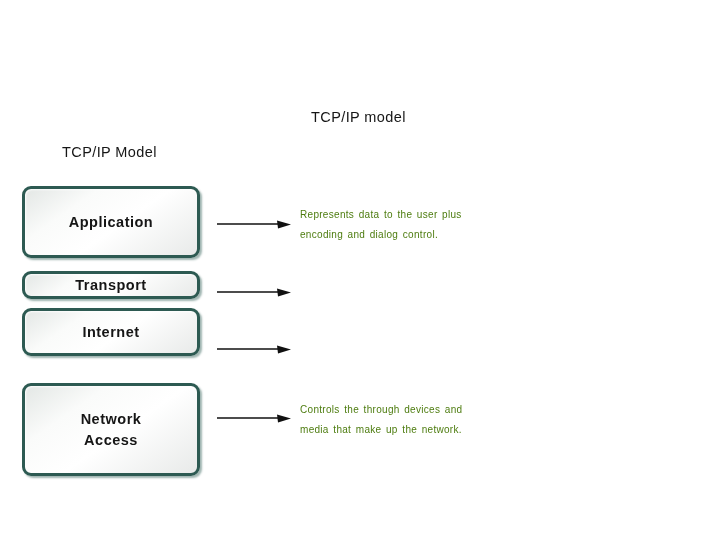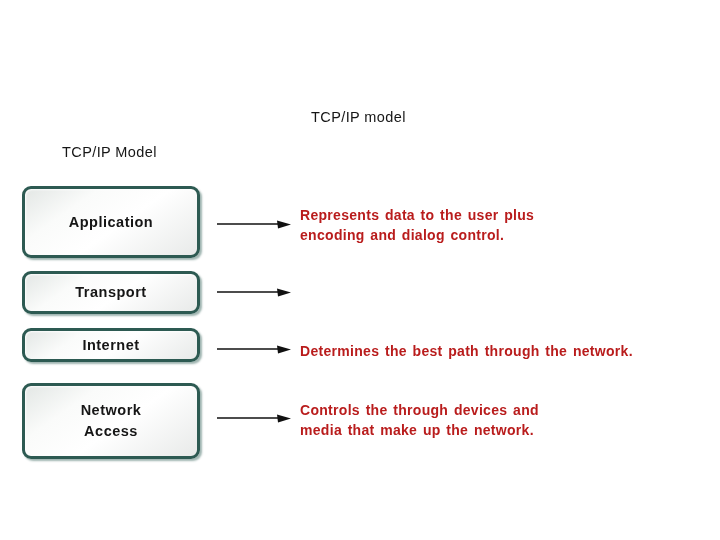--- a/index.html
+++ b/index.html
@@ -38,23 +38,23 @@
     box-sizing: border-box;
     border: 3px solid #2d5a52;
     border-radius: 9px;
     background: linear-gradient(145deg, #e3e7e5 0%, #fafbfa 28%, #ffffff 55%, #e8eae9 100%);
     box-shadow: 2px 2px 2px rgba(45,90,82,0.45), inset 1px 1px 2px rgba(255,255,255,0.9);
     display: flex;
     align-items: center;
     justify-content: center;
   }
   .box-1 { top: 186px; height: 72px; }
-  .box-2 { top: 271px; height: 43px; justify-content: center; }
-  .box-3 { top: 328px; height: 34px; }
-  .box-4 { top: 383px; height: 76px; }
+  .box-2 { top: 271px; height: 28px; justify-content: center; }
+  .box-3 { top: 308px; height: 48px; }
+  .box-4 { top: 383px; height: 93px; }
   .box-label {
     font-weight: bold;
     font-size: 14.5px;
     letter-spacing: 0.5px;
     color: #161616;
     text-align: center;
     line-height: 21px;
     white-space: pre-line;
   }
   .arrow {
@@ -64,27 +64,26 @@
     height: 14px;
   }
   .arrow-1 { top: 217px; }
   .arrow-2 { top: 285px; }
   .arrow-3 { top: 342px; }
   .arrow-4 { top: 411px; }
   .desc {
     position: absolute;
     left: 300px;
     width: 405px;
-    font-size: 14px;
+    font-size: 10px;
     line-height: 20px;
     letter-spacing: 0.3px;
     word-spacing: 1.5px;
-    color: #b91c1c;
+    color: #4d7c0f;
     white-space: pre-line;
-    font-weight: bold;
   }
   .desc-1 { top: 205px; }
   .desc-2 { top: 275px; }
   .desc-3 { top: 341px; }
   .desc-4 { top: 400px; }
 </style>
 </head>
 <body>
 
 <div class="stage">
@@ -110,21 +109,20 @@
     <polygon points="77,7.5 63,3.5 64,11.5" fill="#111111"></polygon>
   </svg>
 
   <div class="box box-3">
     <span class="box-label">Internet</span>
   </div>
   <svg class="arrow arrow-3" viewBox="0 0 80 14">
     <line x1="3" y1="7" x2="64" y2="7" stroke="#111111" stroke-width="1.6"></line>
     <polygon points="77,7.5 63,3.5 64,11.5" fill="#111111"></polygon>
   </svg>
-  <div class="desc desc-3">Determines the best path through the network.</div>
 
   <div class="box box-4">
     <span class="box-label">Network
 Access</span>
   </div>
   <svg class="arrow arrow-4" viewBox="0 0 80 14">
     <line x1="3" y1="7" x2="64" y2="7" stroke="#111111" stroke-width="1.6"></line>
     <polygon points="77,7.5 63,3.5 64,11.5" fill="#111111"></polygon>
   </svg>
   <div class="desc desc-4">Controls the through devices and

